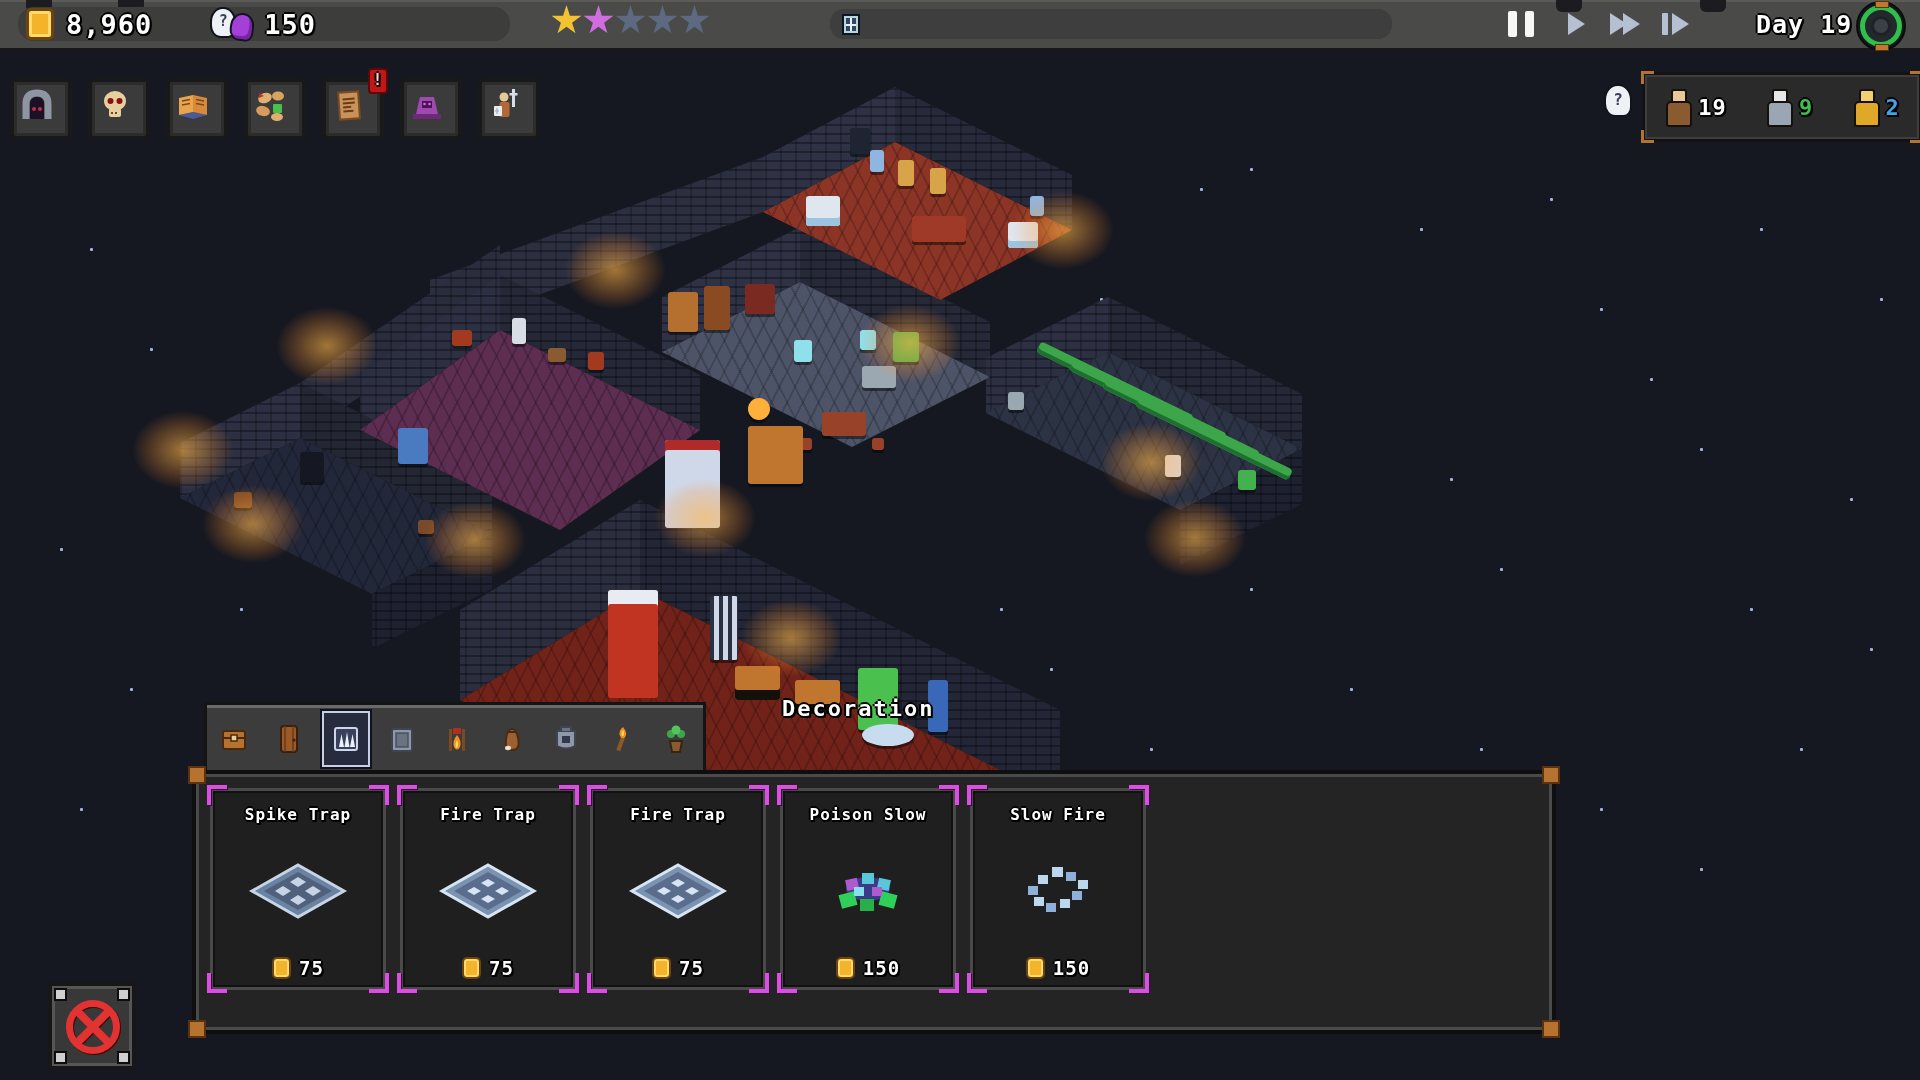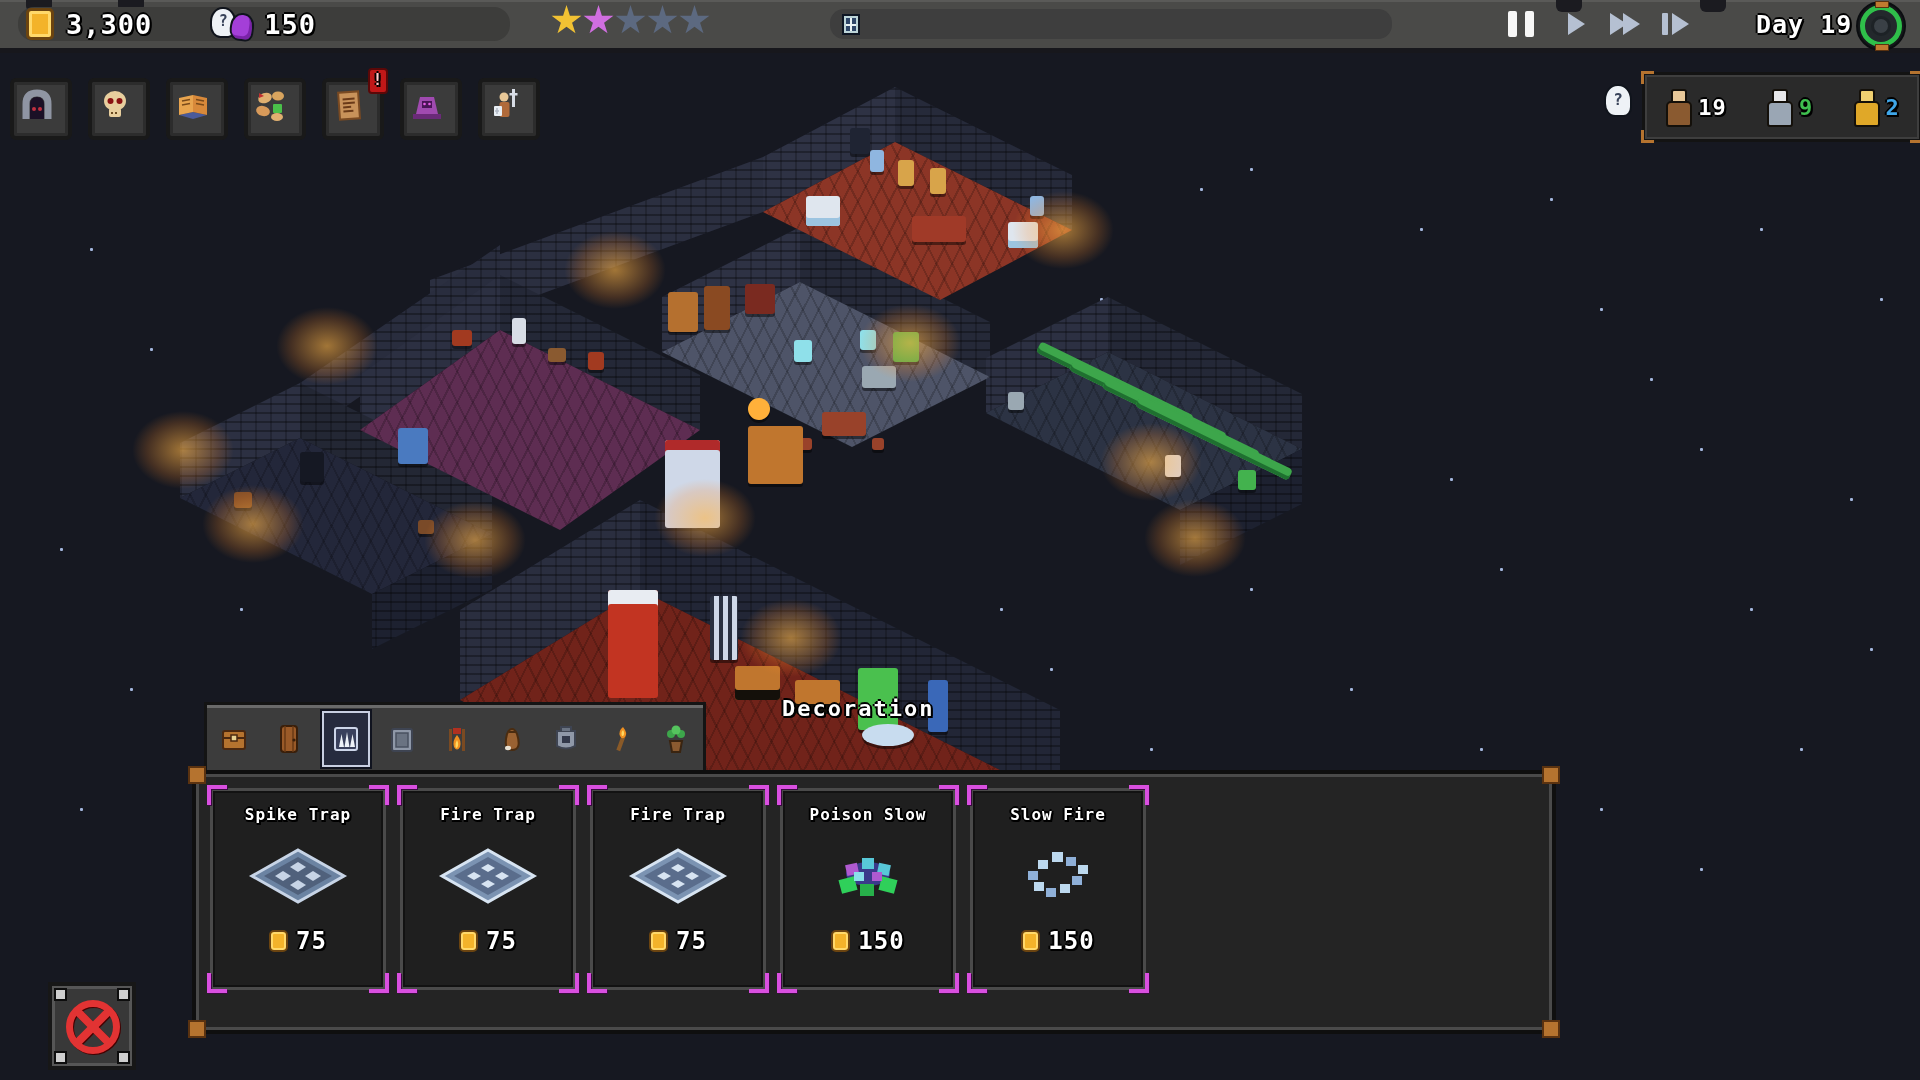--- a/index.html
+++ b/index.html
@@ -95,21 +95,21 @@
   .panel .cornerb{position:absolute;width:14px;height:14px;background:#b5732f;border:2px solid #5a3210;}
   .cards{position:absolute;left:14px;top:14px;display:flex;gap:14px;}
   .card{position:relative;width:170px;height:196px;background:#1f1f1f;border:3px solid #4a4a4a;box-shadow:inset 0 0 0 2px #121212;cursor:pointer;display:flex;flex-direction:column;align-items:center;}
   .bracket{position:absolute;width:16px;height:16px;border:4px solid #d94fe0;filter:drop-shadow(1px 1px 0 #3a0a40);}
   .bracket.tl{left:-6px;top:-6px;border-right:none;border-bottom:none;}
   .bracket.tr{right:-6px;top:-6px;border-left:none;border-bottom:none;}
   .bracket.bl{left:-6px;bottom:-6px;border-right:none;border-top:none;}
   .bracket.br{right:-6px;bottom:-6px;border-left:none;border-top:none;}
   .card .title{font-size:16px;margin-top:14px;}
   .card .art{flex:1;display:flex;align-items:center;justify-content:center;}
-  .card .price{display:flex;align-items:center;gap:8px;margin-bottom:32px;font-size:24px;}
+  .card .price{display:flex;align-items:center;gap:8px;margin-bottom:8px;font-size:19px;}
 
   
   .cancel-btn{position:absolute;left:48px;top:982px;width:80px;height:80px;background:#383838;border:4px solid #171717;box-shadow:inset 0 0 0 3px #565656;cursor:pointer;}
   .rivet{position:absolute;width:9px;height:9px;background:#cfcfcf;border:2px solid #0d0d0d;}
   .rivet.tl{left:2px;top:2px;} .rivet.tr{right:2px;top:2px;} .rivet.bl{left:2px;bottom:2px;} .rivet.br{right:2px;bottom:2px;}
   .xcirc{position:absolute;left:14px;top:14px;width:40px;height:40px;border:7px solid #e23333;border-radius:50%;filter:drop-shadow(1px 1px 0 #400);}
   .xcirc::before,.xcirc::after{content:"";position:absolute;left:-2px;top:16px;width:44px;height:8px;background:#e23333;}
   .xcirc::before{transform:rotate(45deg);} .xcirc::after{transform:rotate(-45deg);}
 </style>
 </head>
@@ -211,21 +211,21 @@
   </div>
 
   <div id="topbar">
     <div class="notch" style="left:26px;"></div>
     <div class="notch" style="left:118px;"></div>
     <div class="notch" style="left:1556px;"></div>
     <div class="notch" style="left:1700px;"></div>
 
     <div class="res-pill">
       <span class="coin" style="margin-left:8px;"></span>
-      <span class="gold-txt px">3,300</span>
+      <span class="gold-txt px">8,960</span>
       <span class="souls-wrap">
         <span class="ghost white">?</span>
         <span class="ghost purple"></span>
       </span>
       <span class="souls-txt px">150</span>
     </div>
 
     <div class="stars">
       <span class="star gold"></span>
       <span class="star purple"></span>

